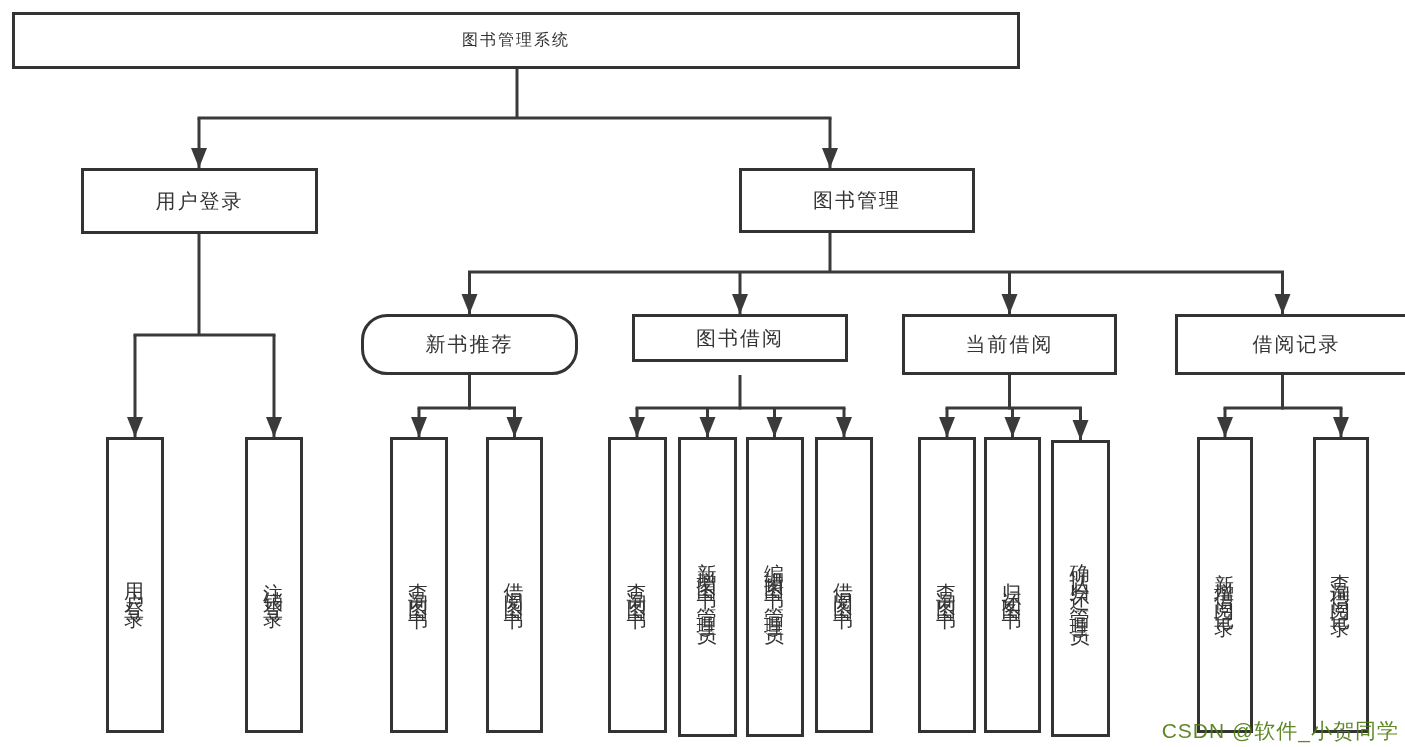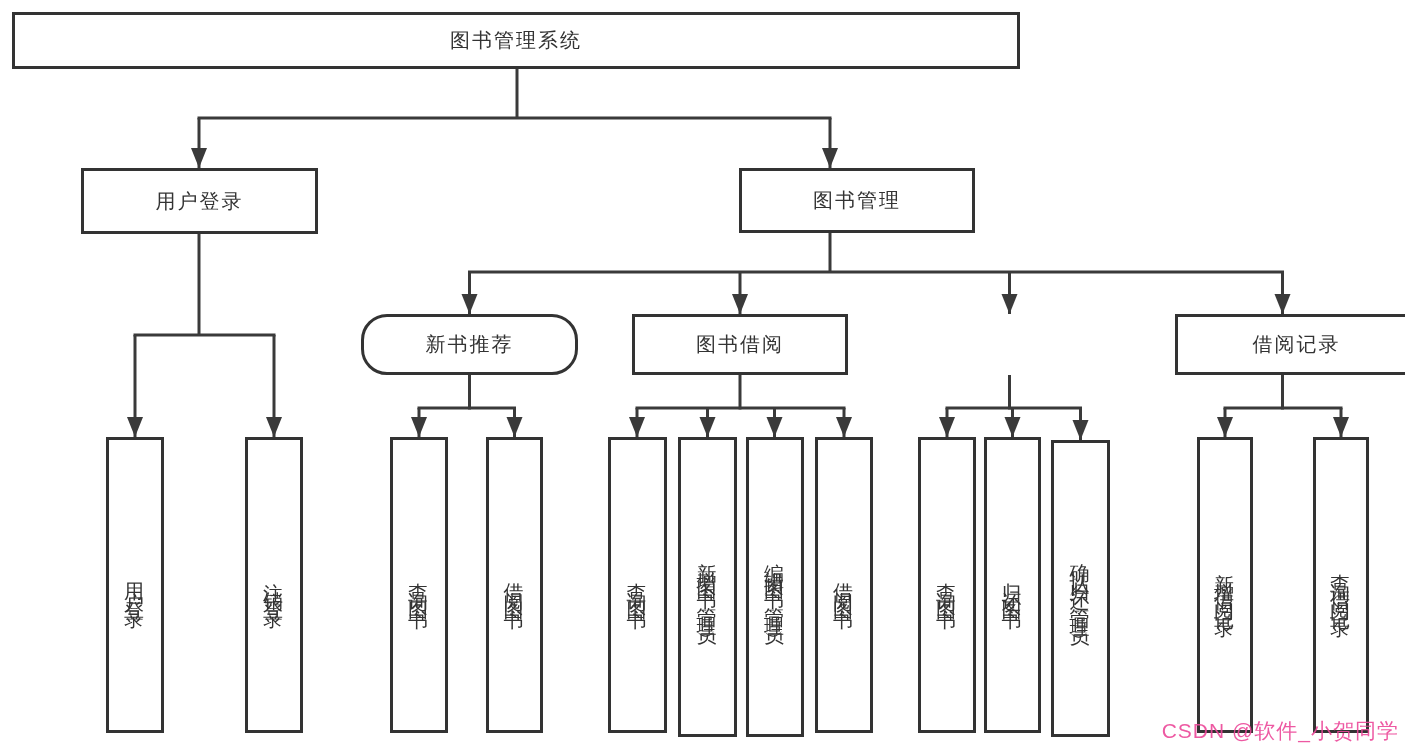--- a/index.html
+++ b/index.html
@@ -33,21 +33,21 @@
     display: flex;
     align-items: center;
     justify-content: center;
     color: #333333;
     font-size: 20px;
     letter-spacing: 2px;
     z-index: 1;
     white-space: nowrap;
   }
   .node.root {
-    font-size: 20px;
+    font-size: 16px;
   }
   .leaf {
     position: absolute;
     box-sizing: border-box;
     border: 3px solid #333333;
     background: #ffffff;
     display: flex;
     align-items: center;
     justify-content: center;
     color: #333333;
@@ -55,21 +55,21 @@
     writing-mode: vertical-rl;
     text-orientation: mixed;
     letter-spacing: 9px;
     z-index: 1;
   }
   #watermark {
     position: absolute;
     right: 6px;
     bottom: 2px;
     font-size: 21px;
-    color: #ec4899;
+    color: #4d7c0f;
     letter-spacing: 1px;
     z-index: 2;
     opacity: 0.9;
   }
 </style>
 </head>
 <body>
 
 <div id="canvas">
 
@@ -134,21 +134,22 @@
       <line x1="1341" y1="408" x2="1341" y2="437" marker-end="url(#ah)"></line>
     </g>
   </svg>
 
   <div class="node root" style="left:12px; top:12px; width:1008px; height:57px;">图书管理系统</div>
 
   <div class="node" style="left:81px; top:168px; width:237px; height:66px;">用户登录</div>
   <div class="node" style="left:712px; top:168px; width:236px; height:65px;margin-left:27px;">图书管理</div>
 
   <div class="node" style="left:361px; top:314px; width:217px; height:61px;border-radius:26px;">新书推荐</div>
-  <div class="node" style="left:632px; top:314px; width:216px; height:61px;">图书借阅</div>
+  <div class="node" style="left:632px; top:314px; width:216px; height:48px;">图书借阅</div>
+  <div class="node" style="left:902px; top:314px; width:215px; height:61px;">当前借阅</div>
   <div class="node" style="left:1175px; top:314px; width:243px; height:61px;">借阅记录</div>
 
   <div class="leaf" style="left:106px; top:437px; width:58px; height:296px;">用户登录</div>
   <div class="leaf" style="left:245px; top:437px; width:58px; height:296px;">注销登录</div>
 
   <div class="leaf" style="left:390px; top:437px; width:58px; height:296px;">查询图书</div>
   <div class="leaf" style="left:486px; top:437px; width:57px; height:296px;">借阅图书</div>
 
   <div class="leaf" style="left:608px; top:437px; width:59px; height:296px;">查询图书</div>
   <div class="leaf" style="left:678px; top:437px; width:59px; height:300px;">新增图书（管理员）</div>

